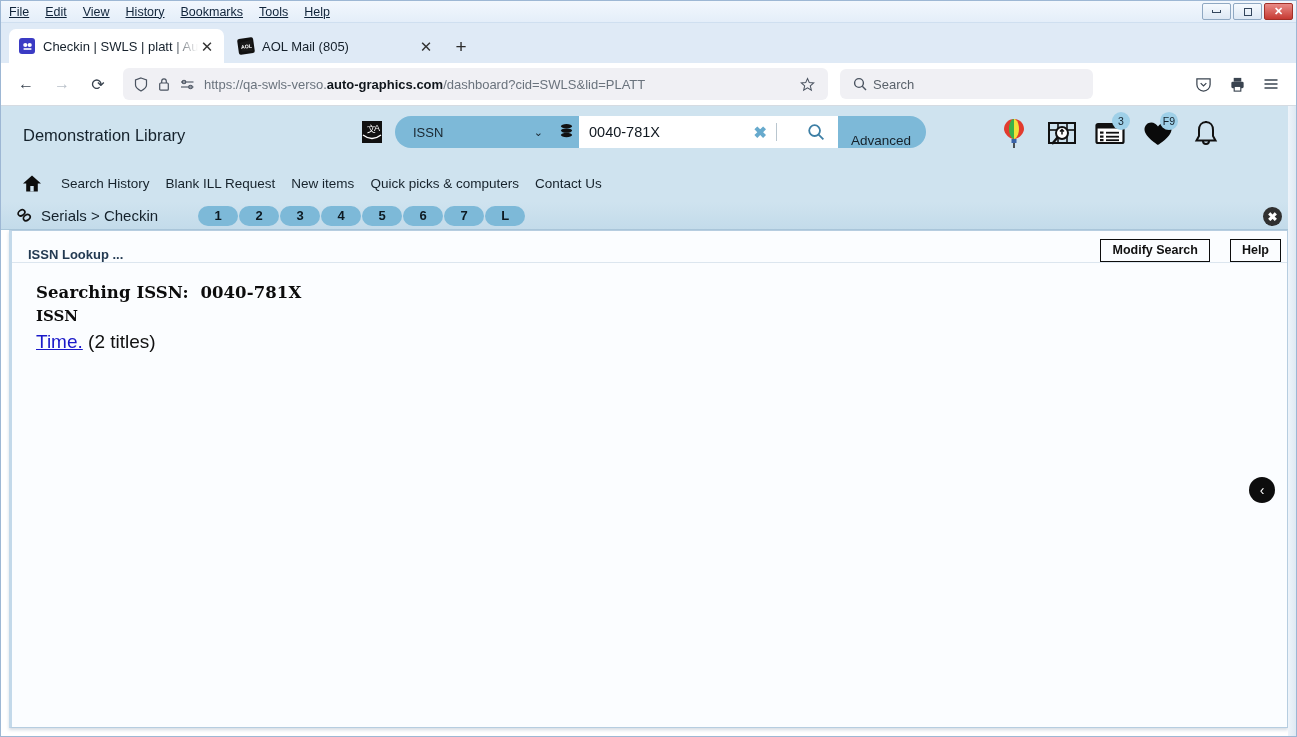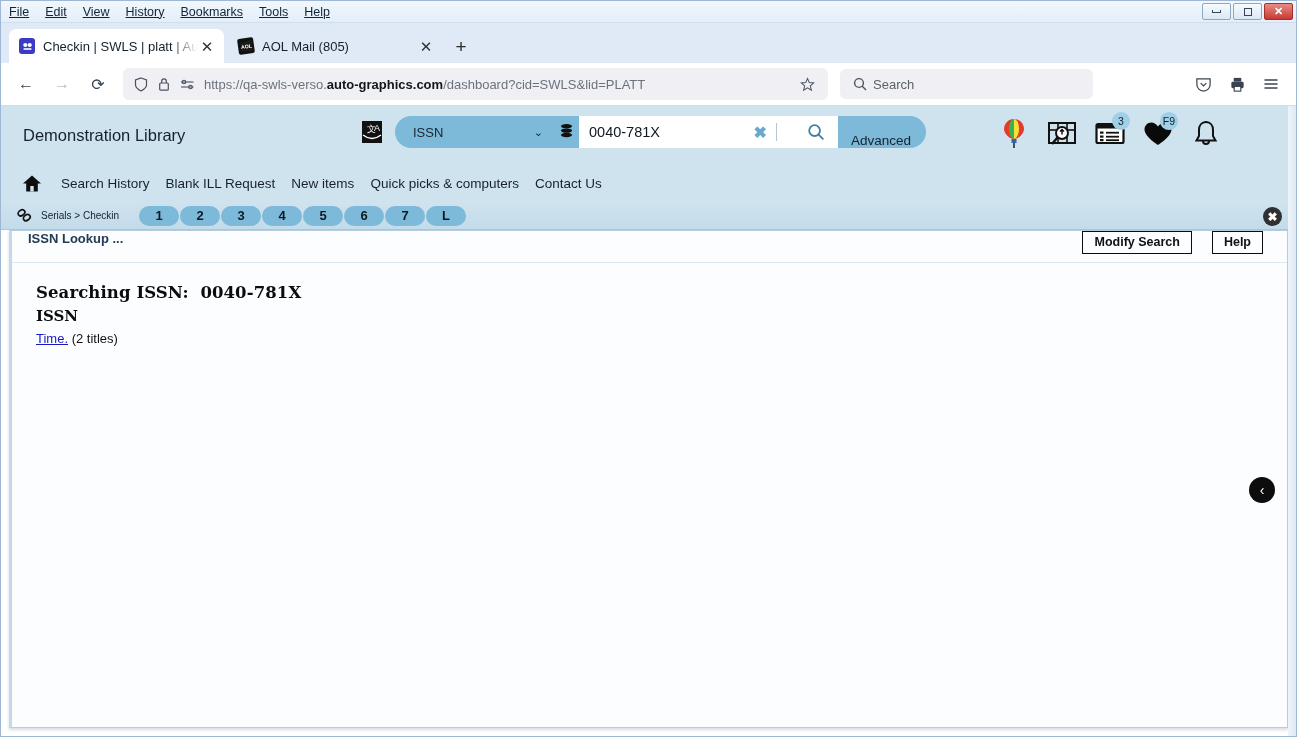--- a/index.html
+++ b/index.html
@@ -227,21 +227,21 @@
   }
 
   
   #crumb-bar {
     position: relative; height: 28px;
     background: linear-gradient(180deg,#cfe3ef 0%,#c3dbea 100%);
     display:flex; align-items:center; padding-left: 14px;
     border-bottom: 1px solid #aac7da;
   }
   #link-icon { width:18px; height:18px; display:flex;align-items:center;justify-content:center; margin-right:8px; }
-  #crumb-text { font-size:10px; color:#14212b; margin-right: 20px; }
+  #crumb-text { font-size:15px; color:#14212b; margin-right: 40px; }
   .pill {
     width: 40px; height: 20px; margin-right: 1px;
     background:#7db9d8; border-radius: 10px;
     display:flex;align-items:center;justify-content:center;
     font-size:13px; font-weight:bold; color:#0d1a22;
   }
   #crumb-close {
     position:absolute; right: 14px; top: 5px;
     width:19px; height:19px; border-radius:50%;
     background:#303030; color:#fff;
@@ -253,21 +253,21 @@
   #content-wrap {
     position:absolute; top: 124px; left: 8px; right: 8px; bottom: 8px;
     border: 1px solid #b6cde0;
     border-left: 3px solid #c3d9ea;
     background: #fbfdff;
     box-shadow: 0 2px 3px rgba(90,120,150,.25);
   }
   #panel-toolbar {
     height: 32px; border-bottom: 1px solid #dce6ef;
     background:#fbfdff;
-    display:flex; align-items:flex-start; padding: 0 24px 0 16px;
+    display:flex; align-items:flex-end; padding: 0 6px 0 16px;
   }
   #panel-title { font-size: 13px; font-weight: bold; color:#233a52; }
   #panel-buttons { margin-left:auto; display:flex; gap: 20px; }
   .panel-btn {
     border: 1px solid #0d0d0d; background:#fbfdff;
     font-size: 12.5px; font-weight:bold; color:#111;
     padding: 4px 11px; line-height: 1.05;
   }
   #results {
     padding: 20px 0 0 24px;
@@ -278,21 +278,21 @@
     font-size: 16.5px; font-weight:bold; color:#0c0c0c;
     font-family: "DejaVu Serif", serif;
     letter-spacing: .1px;
     margin-bottom: 5px;
   }
   #field-label {
     font-size: 15px; font-weight:bold; color:#0c0c0c;
     font-family: "DejaVu Serif", serif;
     margin-bottom: 6px;
   }
-  #title-row { font-size: 13px; color:#111; }
+  #title-row { font-size: 19px; color:#111; }
   #title-link { color:#1a19c9; text-decoration: underline; }
   #back-circle {
     position:absolute; right: 12px; top: 214px;
     width: 26px; height: 26px; border-radius:50%;
     background:#0d0d0d; color:#fff;
     display:flex;align-items:center;justify-content:center;
     font-size: 14px; line-height:1;
   }
   #right-rail {
     position:absolute; top:0; right:0; width: 8px; bottom:0;

